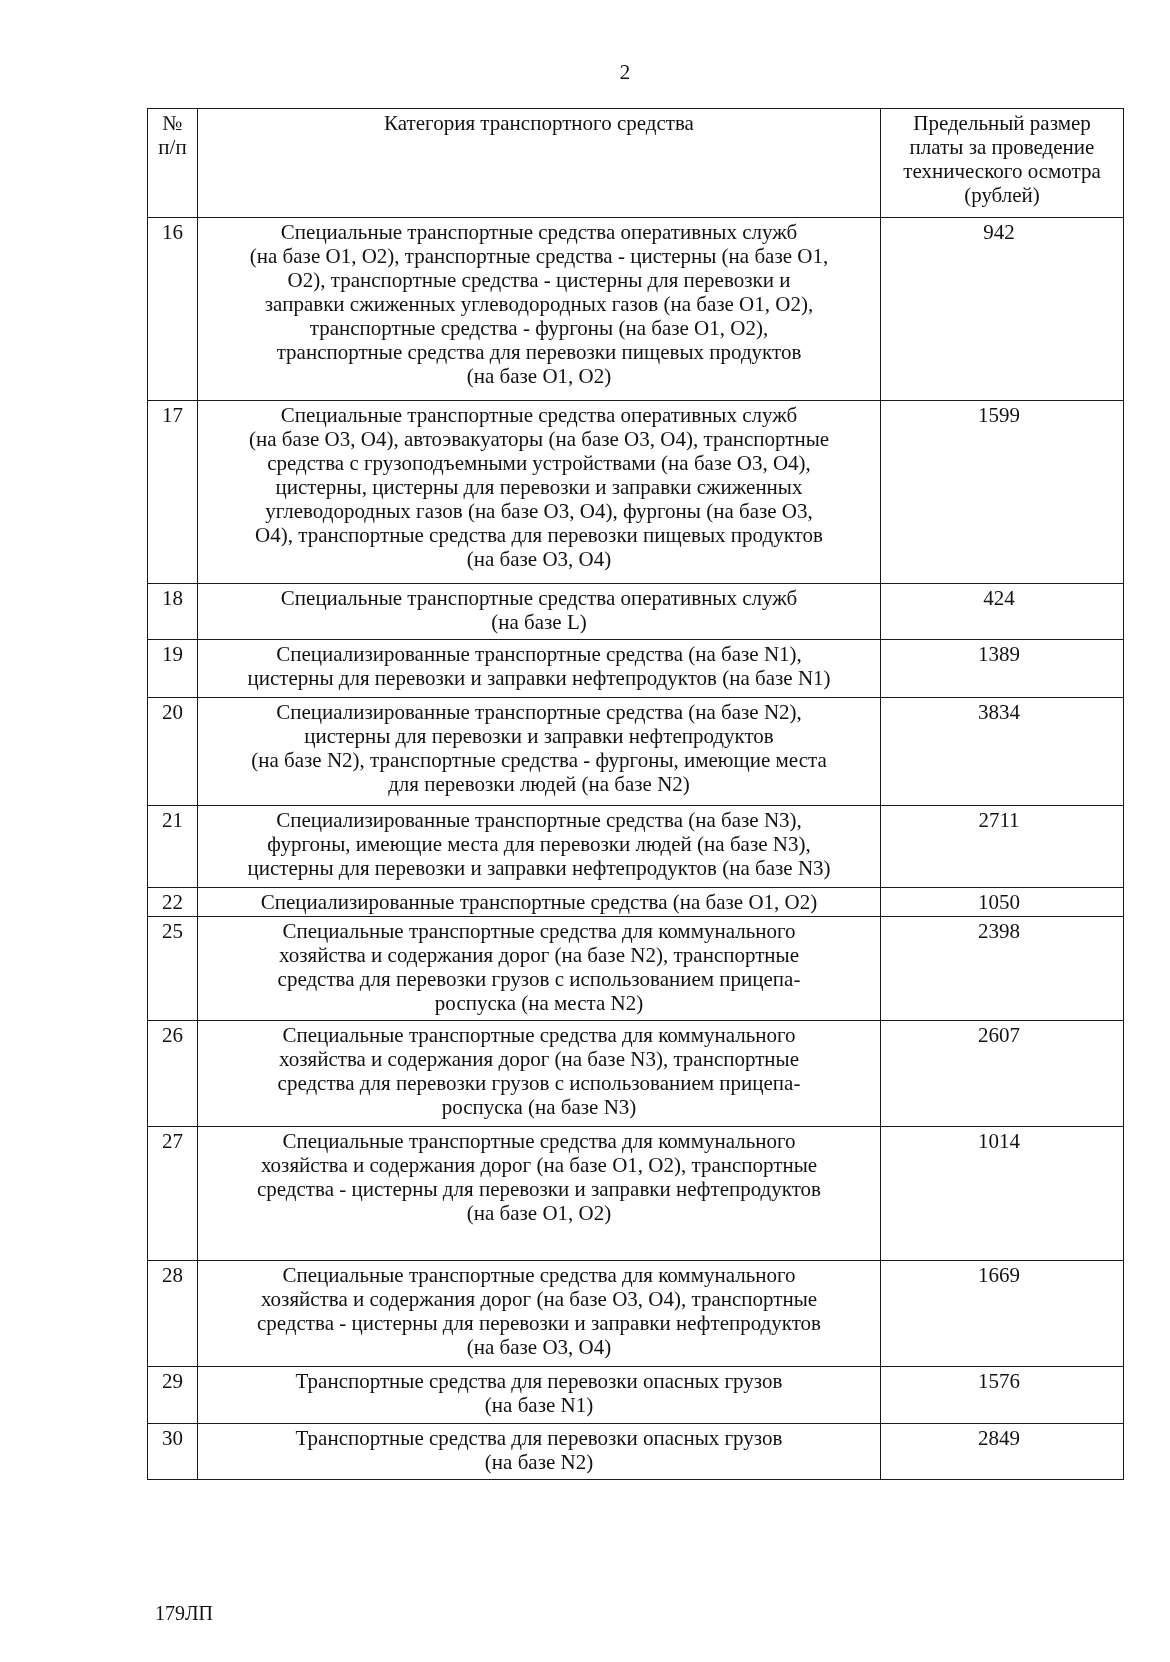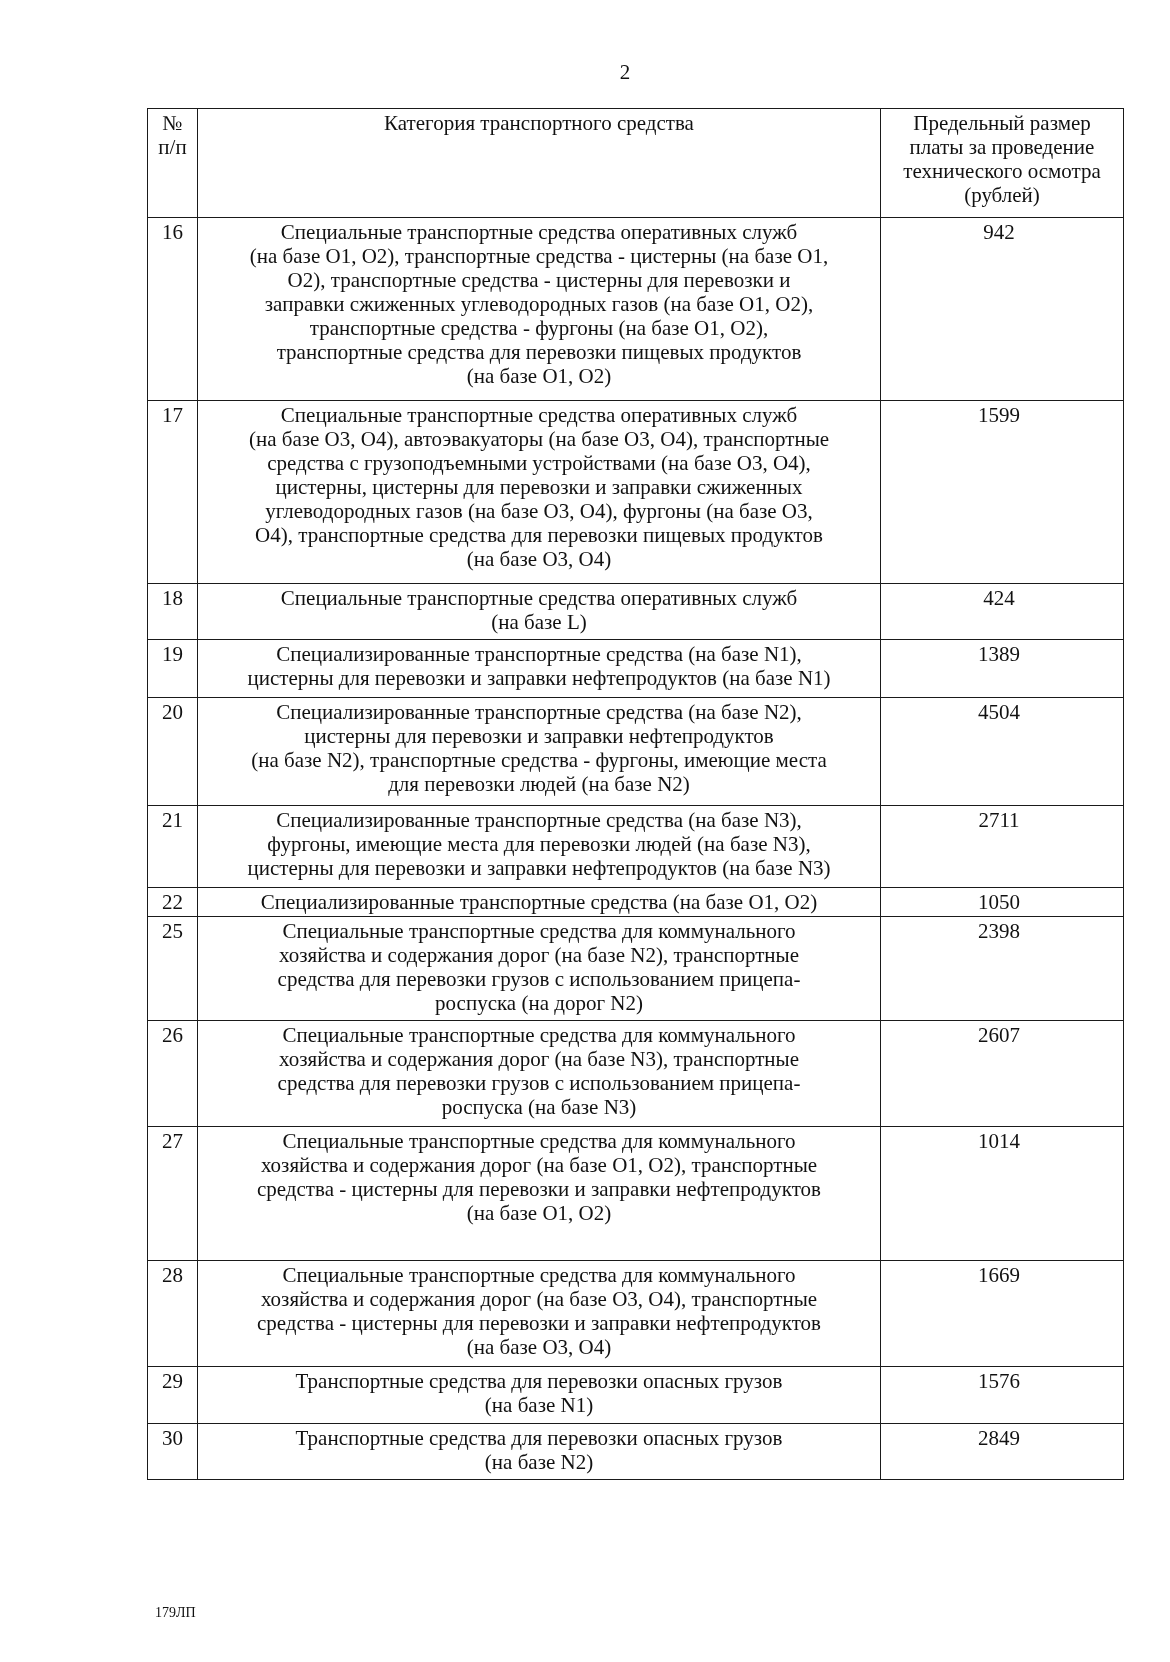--- a/index.html
+++ b/index.html
@@ -58,21 +58,21 @@
     }
     .hdr-num, .hdr-cat, .hdr-price {
       text-align: center;
       padding-top: 2px !important;
     }
     .line { display: block; white-space: nowrap; }
     .footer-code {
       position: absolute;
       top: 1602px;
       left: 155px;
-      font-size: 14px;
+      font-size: 20px;
       line-height: 22px;
     }
   </style>
 </head>
 <body>
 
 <div class="page-number">2</div>
 
 <table class="doc-table">
   <colgroup>
@@ -141,21 +141,21 @@
         <td class="cell-price">1389</td>
       </tr>
       <tr style="height: 108px; margin-top: 36px;">
         <td class="cell-num">20</td>
         <td class="cell-cat">
           <span class="line">Специализированные транспортные средства (на базе N2),</span>
           <span class="line">цистерны для перевозки и заправки нефтепродуктов</span>
           <span class="line">(на базе N2), транспортные средства - фургоны, имеющие места</span>
           <span class="line">для перевозки людей (на базе N2)</span>
         </td>
-        <td class="cell-price">4504</td>
+        <td class="cell-price">3834</td>
       </tr>
       <tr style="height: 82px;">
         <td class="cell-num">21</td>
         <td class="cell-cat">
           <span class="line">Специализированные транспортные средства (на базе N3),</span>
           <span class="line">фургоны, имеющие места для перевозки людей (на базе N3),</span>
           <span class="line">цистерны для перевозки и заправки нефтепродуктов (на базе N3)</span>
         </td>
         <td class="cell-price">2711</td>
       </tr>
@@ -165,21 +165,21 @@
           <span class="line">Специализированные транспортные средства (на базе O1, O2)</span>
         </td>
         <td class="cell-price">1050</td>
       </tr>
       <tr style="height: 104px; margin-top: 36px;">
         <td class="cell-num">25</td>
         <td class="cell-cat">
           <span class="line">Специальные транспортные средства для коммунального</span>
           <span class="line">хозяйства и содержания дорог (на базе N2), транспортные</span>
           <span class="line">средства для перевозки грузов с использованием прицепа-</span>
-          <span class="line">роспуска (на дорог N2)</span>
+          <span class="line">роспуска (на места N2)</span>
         </td>
         <td class="cell-price">2398</td>
       </tr>
       <tr style="height: 106px;">
         <td class="cell-num">26</td>
         <td class="cell-cat">
           <span class="line">Специальные транспортные средства для коммунального</span>
           <span class="line">хозяйства и содержания дорог (на базе N3), транспортные</span>
           <span class="line">средства для перевозки грузов с использованием прицепа-</span>
           <span class="line">роспуска (на базе N3)</span>

